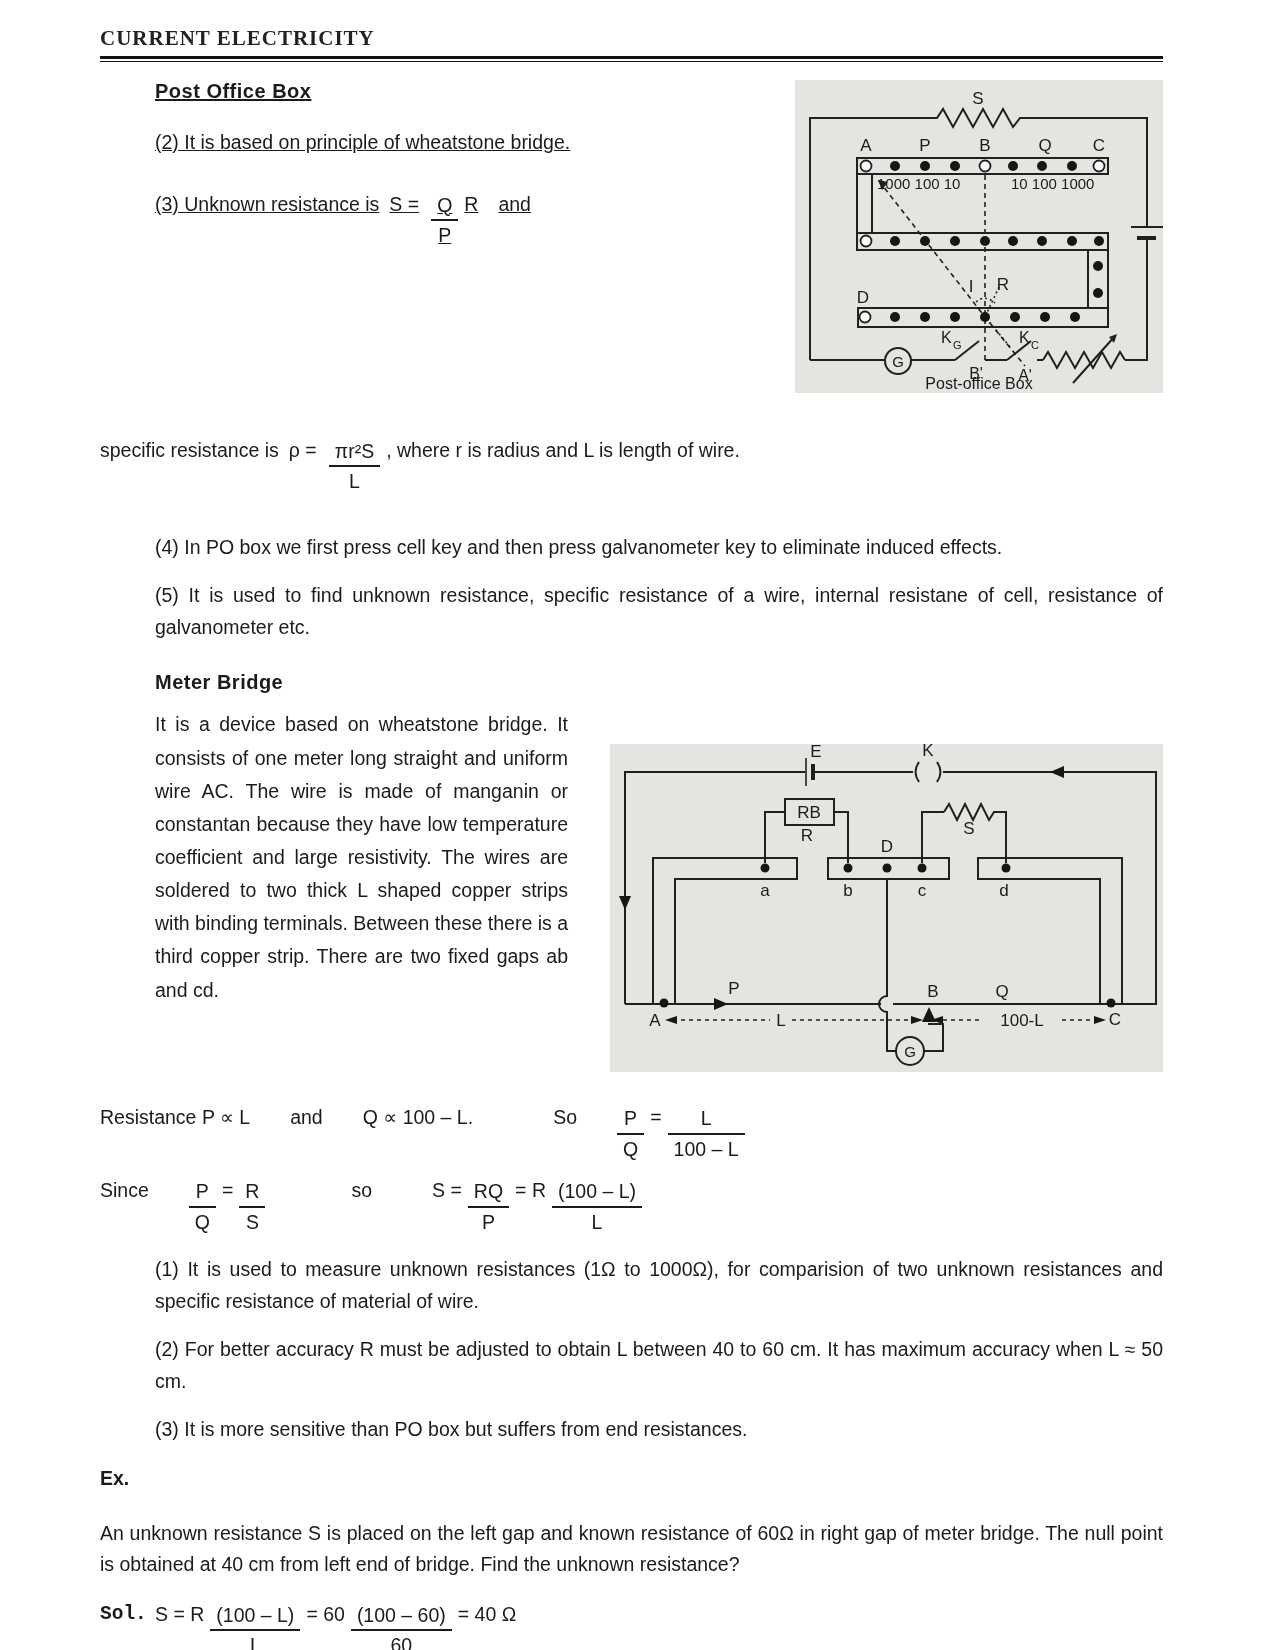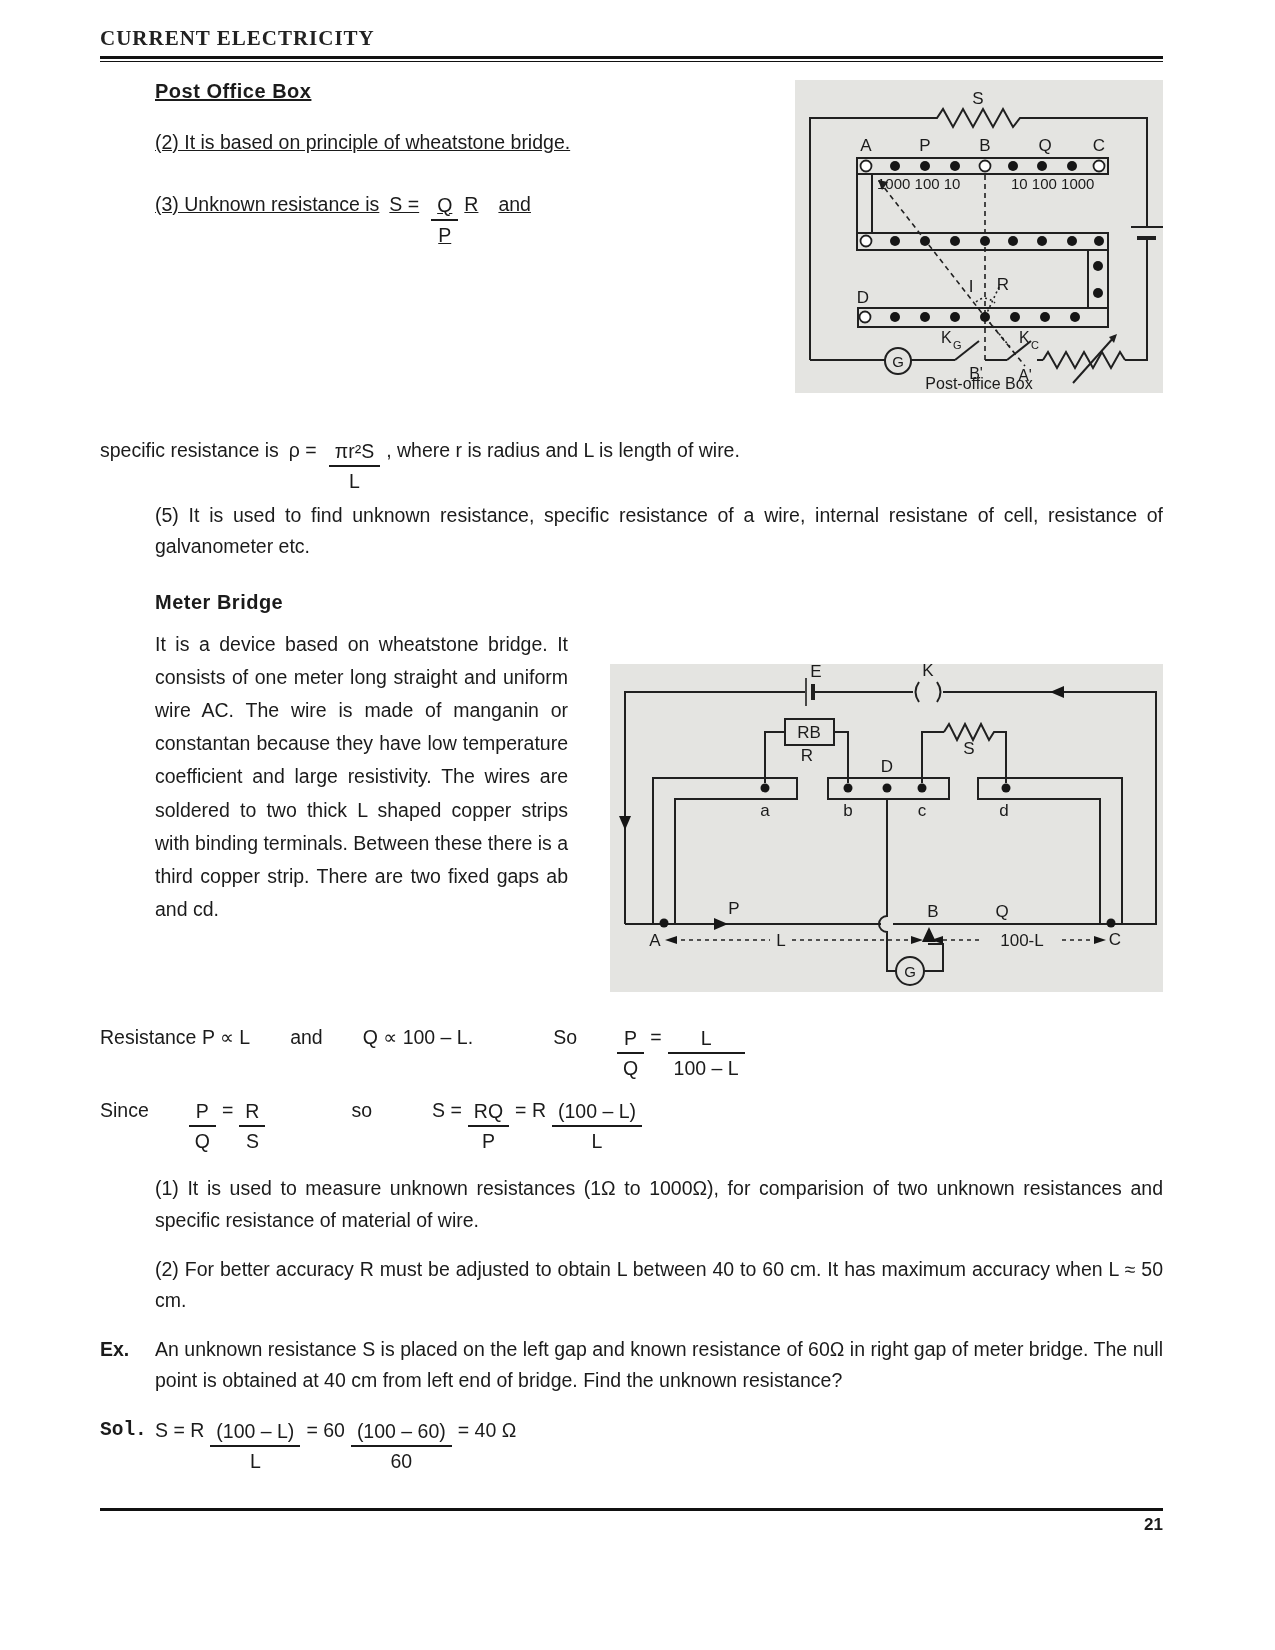--- a/index.html
+++ b/index.html
@@ -164,20 +164,21 @@
   <div class="fline" style="margin-top:42px;">
     <span>specific resistance is</span>
     <span class="m gap10">ρ =</span>
     <span class="frac">
       <span class="top">πr²S</span>
       <span class="bot">L</span>
     </span>
     <span>, where r is radius and L is length of wire.</span>
   </div>
 
+  <p class="body full" style="margin-top:38px;">(4) In PO box we first press cell key and then press galvanometer key to eliminate induced effects.</p>
   <p class="body full" style="margin-top:6px;">(5) It is used to find unknown resistance, specific resistance of a wire, internal resistane of cell, resistance of galvanometer etc.</p>
 
   <h3 class="head" style="margin-top:28px;">Meter Bridge</h3>
 
   <div class="sec-row">
     <div class="col-text mb-left">
       <p class="body" style="line-height:1.7;">It is a device based on wheatstone bridge. It consists of one meter long straight and uniform wire AC. The wire is made of manganin or constantan because they have low temperature coefficient and large resistivity. The wires are soldered to two thick L shaped copper strips with binding terminals. Between these there is a third copper strip. There are two fixed gaps ab and cd.</p>
     </div>
     <div class="col-diagram" style="margin-top:36px;">
       
@@ -282,22 +283,23 @@
     </span>
     <span>= R</span>
     <span class="frac">
       <span class="top">(100 – L)</span>
       <span class="bot">L</span>
     </span>
   </div>
 
   <p class="body full" style="margin-top:20px;">(1) It is used to measure unknown resistances (1Ω to 1000Ω), for comparision of two unknown resistances and specific resistance of material of wire.</p>
   <p class="body full" style="margin-top:4px;">(2) For better accuracy R must be adjusted to obtain L between 40 to 60 cm. It has maximum accuracy when L ≈ 50 cm.</p>
-
-  <div class="exrow" style="margin-top:14px;">
+  <p class="body full nojust" style="margin-top:8px;">(3) It is more sensitive than PO box but suffers from end resistances.</p>
+
+  <div class="exrow" style="margin-top:14px;flex-direction:column;">
     <span class="exlab">Ex.</span>
     <span class="extext">An unknown resistance S is placed on the left gap and known resistance of 60Ω in right gap of meter bridge. The null point is obtained at 40 cm from left end of bridge. Find the unknown resistance?</span>
   </div>
 
   <div class="fline" style="margin-top:22px;">
     <span style="font-weight:bold;flex:0 0 55px;font-family:Liberation Mono, monospace;">Sol.</span>
     <span>S = R</span>
     <span class="frac">
       <span class="top">(100 – L)</span>
       <span class="bot">L</span>

